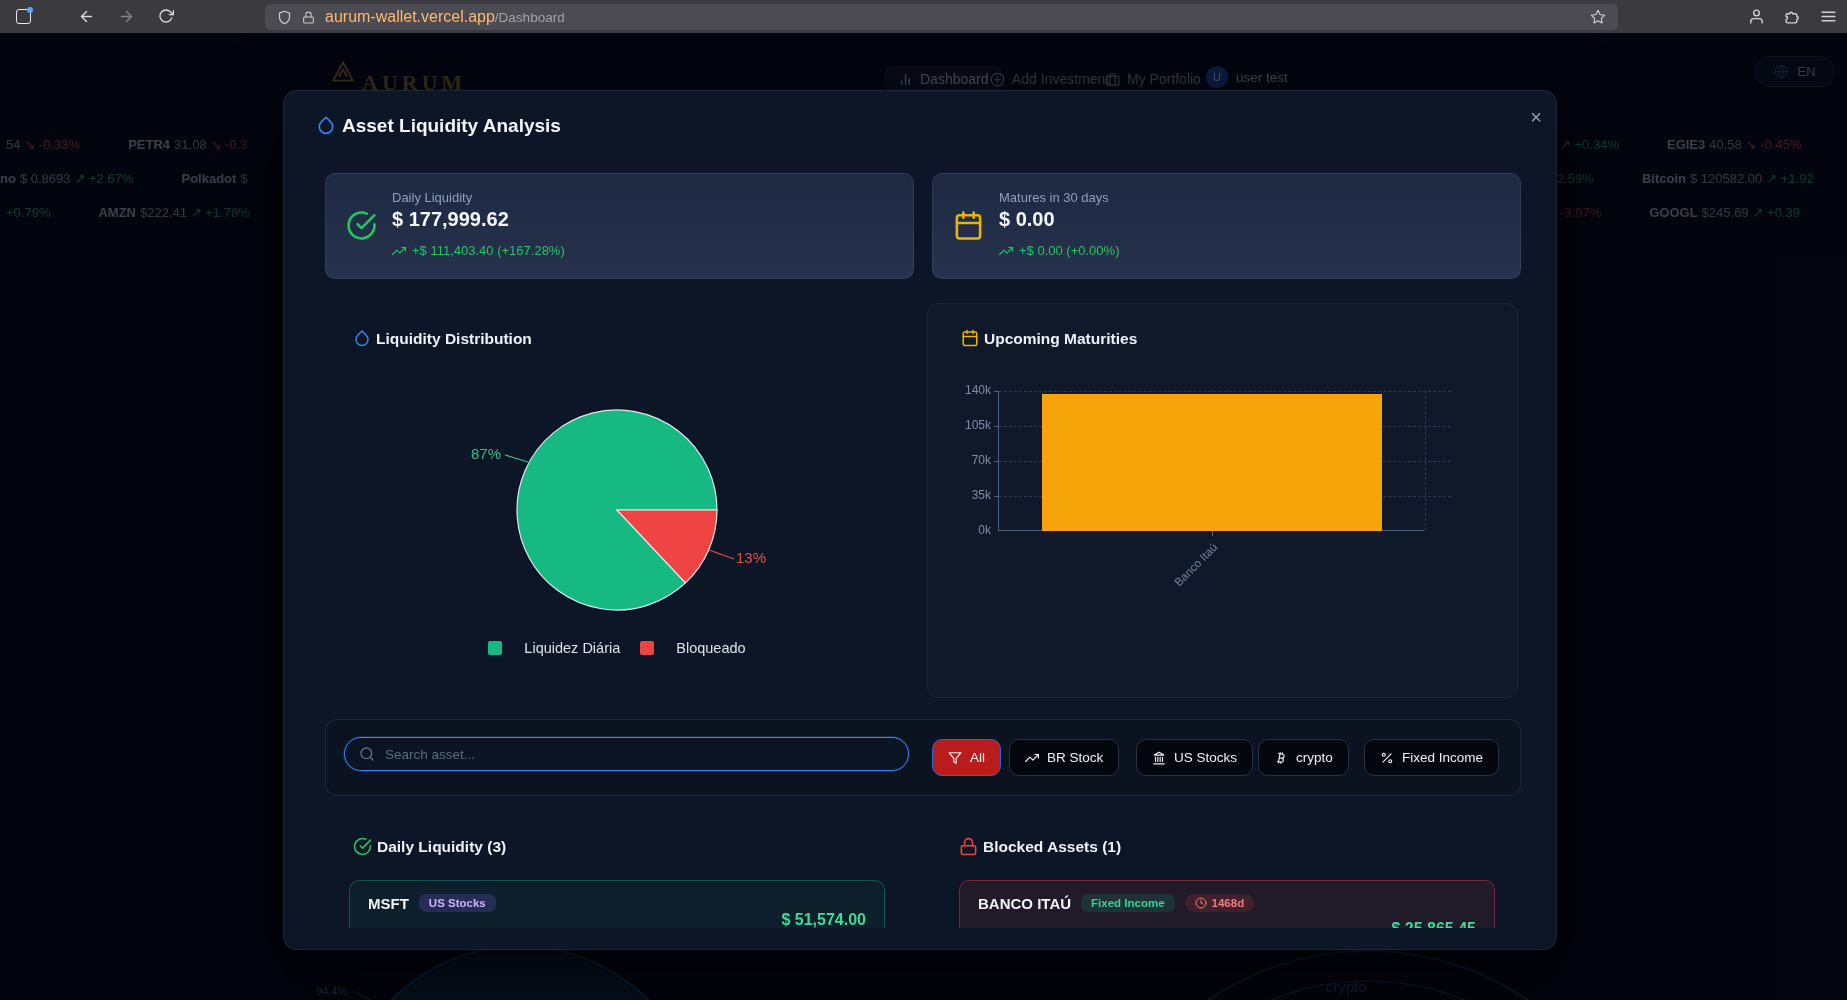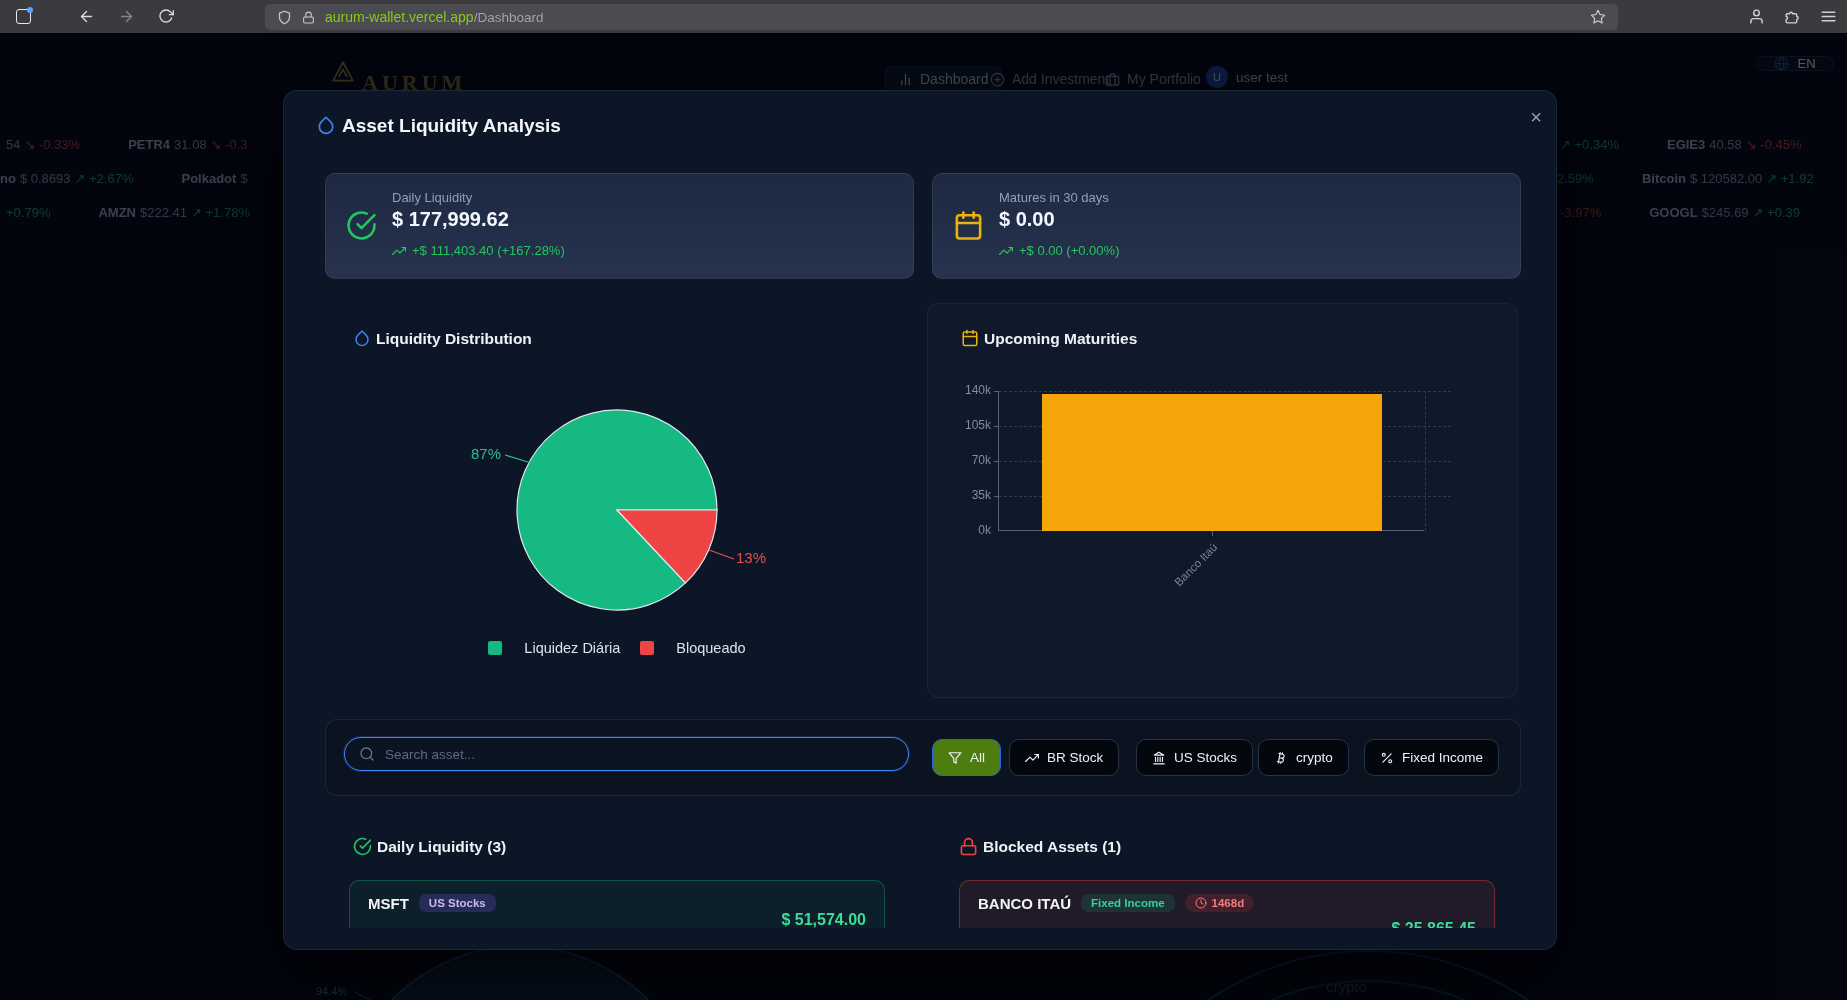--- a/index.html
+++ b/index.html
@@ -5,36 +5,36 @@
 *{margin:0;padding:0;box-sizing:border-box}
 html,body{width:1847px;height:1000px;overflow:hidden;background:#04070d;font-family:"Liberation Sans",sans-serif;-webkit-font-smoothing:antialiased}
 svg.ic{display:block;fill:none;stroke:currentColor;stroke-width:2;stroke-linecap:round;stroke-linejoin:round}
 
 
 #chrome{position:absolute;left:0;top:0;width:1847px;height:33px;background:#3a3a3f;z-index:10}
 #chrome .cbtn{position:absolute;top:8px;color:#d9d9de}
 #win-ic{position:absolute;left:16px;top:9px;width:15px;height:15px;border:1.8px solid #e8e8ec;border-radius:3px}
 #win-ic:after{content:"";position:absolute;right:-3px;top:-3px;width:6px;height:6px;border-radius:50%;background:#58a6ff}
 #urlbar{position:absolute;left:265px;top:4px;width:1353px;height:26px;background:#4b4b51;border-radius:5px;display:flex;align-items:center;padding:0 12px;color:#c8c8ce}
-#urlbar .host{color:#84cc16;font-size:14px}
+#urlbar .host{color:#fdba74;font-size:16px}
 #urlbar .path{color:#a2a2ab;font-size:13.5px}
 #star{position:absolute;right:12px;top:5px;color:#d4d4da}
 
 
 #page{position:absolute;left:0;top:33px;width:1847px;height:967px;background:#05080f;overflow:hidden}
 #bg{position:absolute;inset:0;z-index:1}
 #backdrop{position:absolute;inset:0;background:rgba(2,5,13,.66);z-index:2}
 
 #brand-mark{position:absolute;left:330px;top:26px;color:#a8863c}
 #brand-text{position:absolute;left:362px;top:37px;font-family:"Liberation Serif",serif;font-weight:bold;font-size:22px;letter-spacing:4px;color:#93773a}
 .navitem{position:absolute;top:33px;height:26px;display:flex;align-items:center;gap:7px;color:#8e9aae;font-size:14px;cursor:pointer}
 .navitem.active{background:#0c1526;border:1px solid rgba(59,130,246,.18);border-radius:7px;padding:0 12px;color:#c6d2e2}
 #avatar{position:absolute;left:1206px;top:33px;width:22px;height:22px;border-radius:50%;background:#2246a8;color:#dce6ff;font-size:11px;display:flex;align-items:center;justify-content:center}
 #username{position:absolute;left:1236px;top:37px;color:#b9c4d4;font-size:13.5px}
-#lang{position:absolute;left:1756px;top:23px;width:78px;height:15px;border:1px solid #1c2940;background:#0a111f;border-radius:14px;display:flex;align-items:center;justify-content:center;gap:8px;color:#fef9c3;font-size:13px;cursor:pointer}
+#lang{position:absolute;left:1756px;top:23px;width:78px;height:31px;border:1px solid #1c2940;background:#0a111f;border-radius:14px;display:flex;align-items:center;justify-content:center;gap:8px;color:#a3a3a3;font-size:13px;cursor:pointer}
 #lang .g{color:#2c4a78}
 
 .ticker-row{position:absolute;display:flex;align-items:flex-start;column-gap:4px;white-space:nowrap;overflow:hidden;height:20px;font-size:13px}
 .tk-name{color:#a7b2c1;font-weight:600}
 .tk-price{color:#8d99aa}
 .tk-up{color:#2aa568}
 .tk-down{color:#c24440}
 .tk-cell{margin-left:44px}
 
 #dim-pie{position:absolute;left:340px;top:912px;width:360px;height:360px;border-radius:50%;background:#10263f;border:2px solid #27507c}
@@ -80,21 +80,21 @@
 .ytickline{position:absolute;left:-5px;width:5px;height:1px;background:#51607c}
 #the-bar{position:absolute;left:43px;width:340px;background:#f5a50a}
 #xtickline{position:absolute;left:213px;top:140px;width:1px;height:5px;background:#51607c}
 #bar-xlabel{position:absolute;left:80px;top:150px;width:132px;text-align:right;font-size:11.5px;color:#76849c;transform:rotate(-45deg);transform-origin:100% 0}
 
 #searchbar{position:absolute;left:41px;top:628px;width:1196px;height:77px;border:1px solid rgba(148,163,184,.14);background:rgba(10,16,28,.5);border-radius:12px}
 #search-input{position:absolute;left:18px;top:17px;width:565px;height:34px;border-radius:17px;border:1.5px solid #3f83f8;box-shadow:0 0 0 1px rgba(63,131,248,.22);background:#0a1422;color:#dfe7f2;font-size:13.5px;padding:0 14px 0 40px;outline:none;font-family:"Liberation Sans",sans-serif}
 #search-input::placeholder{color:#5c6b82}
 #search-icon{position:absolute;left:33px;top:26px;color:#64748b;pointer-events:none}
 .fbtn{position:absolute;top:19px;height:37px;border-radius:10px;display:flex;align-items:center;gap:8px;padding:0 15px;font-size:13.5px;color:#eef2f7;background:#05070e;border:1px solid #273246;cursor:pointer;font-family:"Liberation Sans",sans-serif}
-.fbtn.active{background:#4d7c0f;border-color:#2563eb}
+.fbtn.active{background:#b91c1c;border-color:#2563eb}
 
 #list-hicon-0{position:absolute;left:69px;top:746px;color:#22c55e}
 #list-htitle-0{position:absolute;left:93px;top:747px;font-size:15.5px;font-weight:bold;color:#eef2f8}
 #list-hicon-1{position:absolute;left:675px;top:746px;color:#ef4444}
 #list-htitle-1{position:absolute;left:699px;top:747px;font-size:15.5px;font-weight:bold;color:#eef2f8}
 #lists-clip{position:absolute;left:0;top:779px;width:1274px;height:58px;overflow:hidden}
 .asset-card{position:absolute;top:10px;width:536px;height:84px;border-radius:10px;cursor:pointer}
 #asset-0{left:65px;background:rgba(16,185,129,.06);border:1px solid rgba(16,185,129,.35)}
 #asset-1{left:675px;background:rgba(239,68,68,.09);border:1px solid rgba(239,68,68,.4)}
 .asset-name-row{position:absolute;left:18px;top:13px;display:flex;align-items:center;gap:10px}

